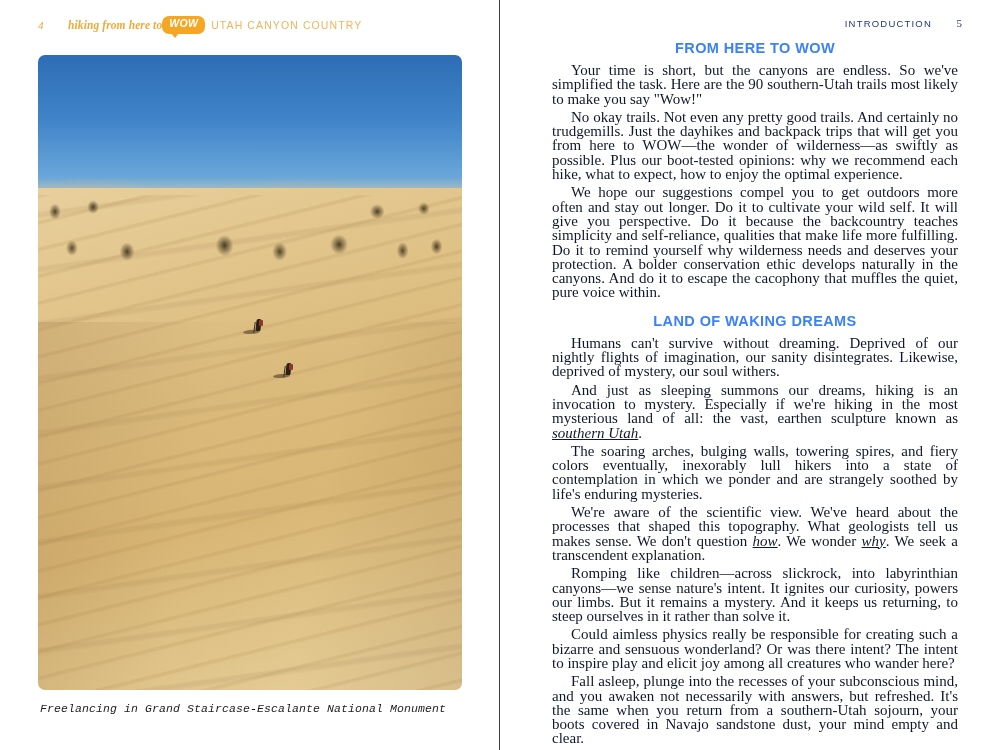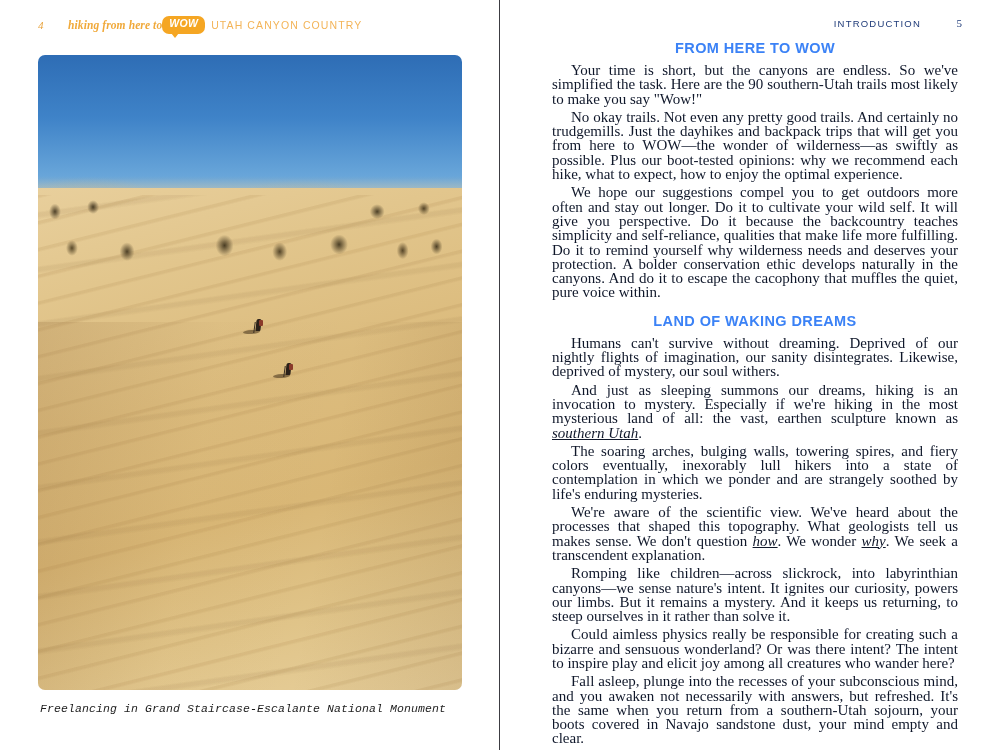--- a/index.html
+++ b/index.html
@@ -237,21 +237,21 @@
     letter-spacing: 0.1px;
   }
 
   
   .hdr-right {
     position: absolute;
     right: 38px;
     top: 17px;
     display: flex;
     align-items: center;
-    gap: 33px;
+    gap: 22px;
     white-space: nowrap;
   }
   .hdr-title-right {
     font-family: "Liberation Sans", sans-serif;
     font-size: 9.5px;
     letter-spacing: 1.2px;
     color: #1e3a78;
   }
   .folio-right {
     font-family: "Liberation Serif", serif;

